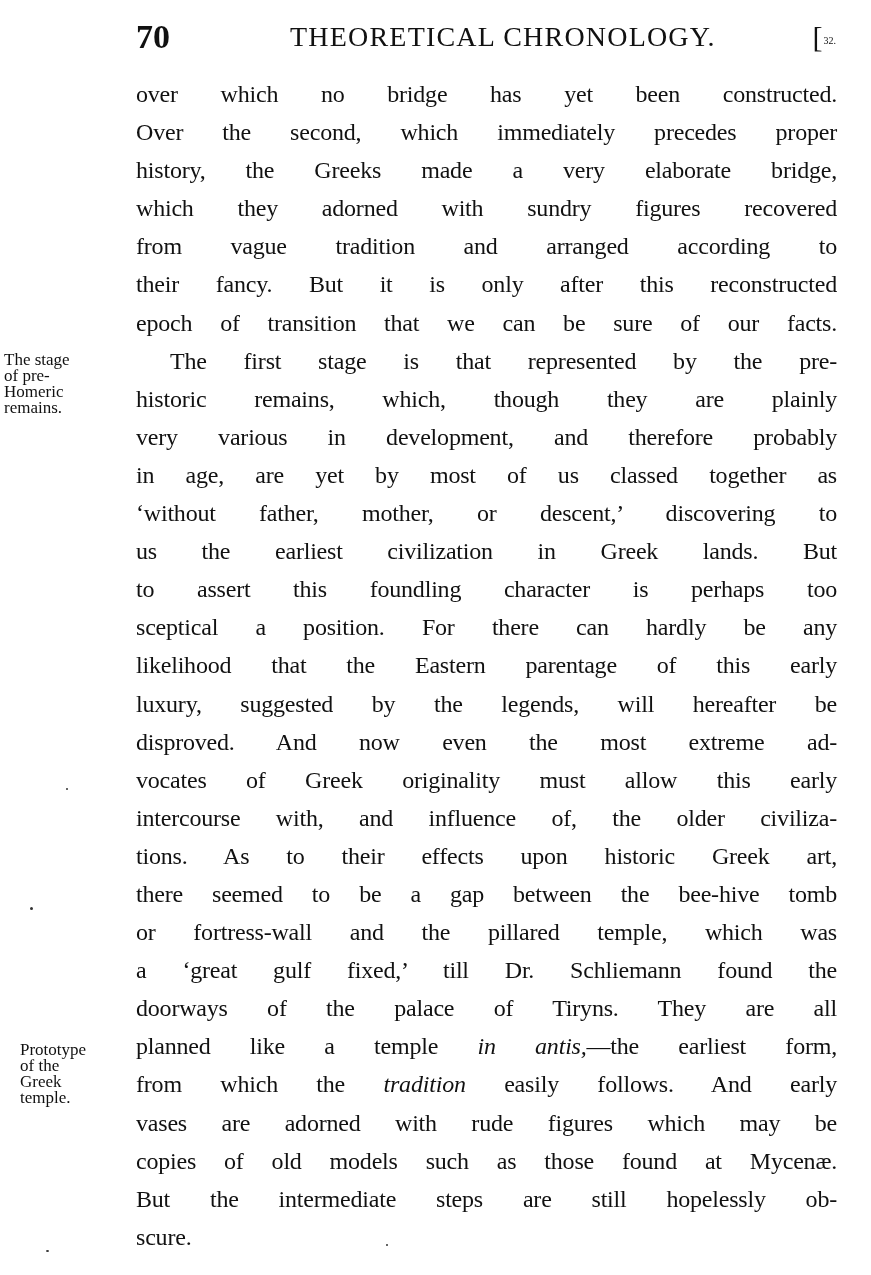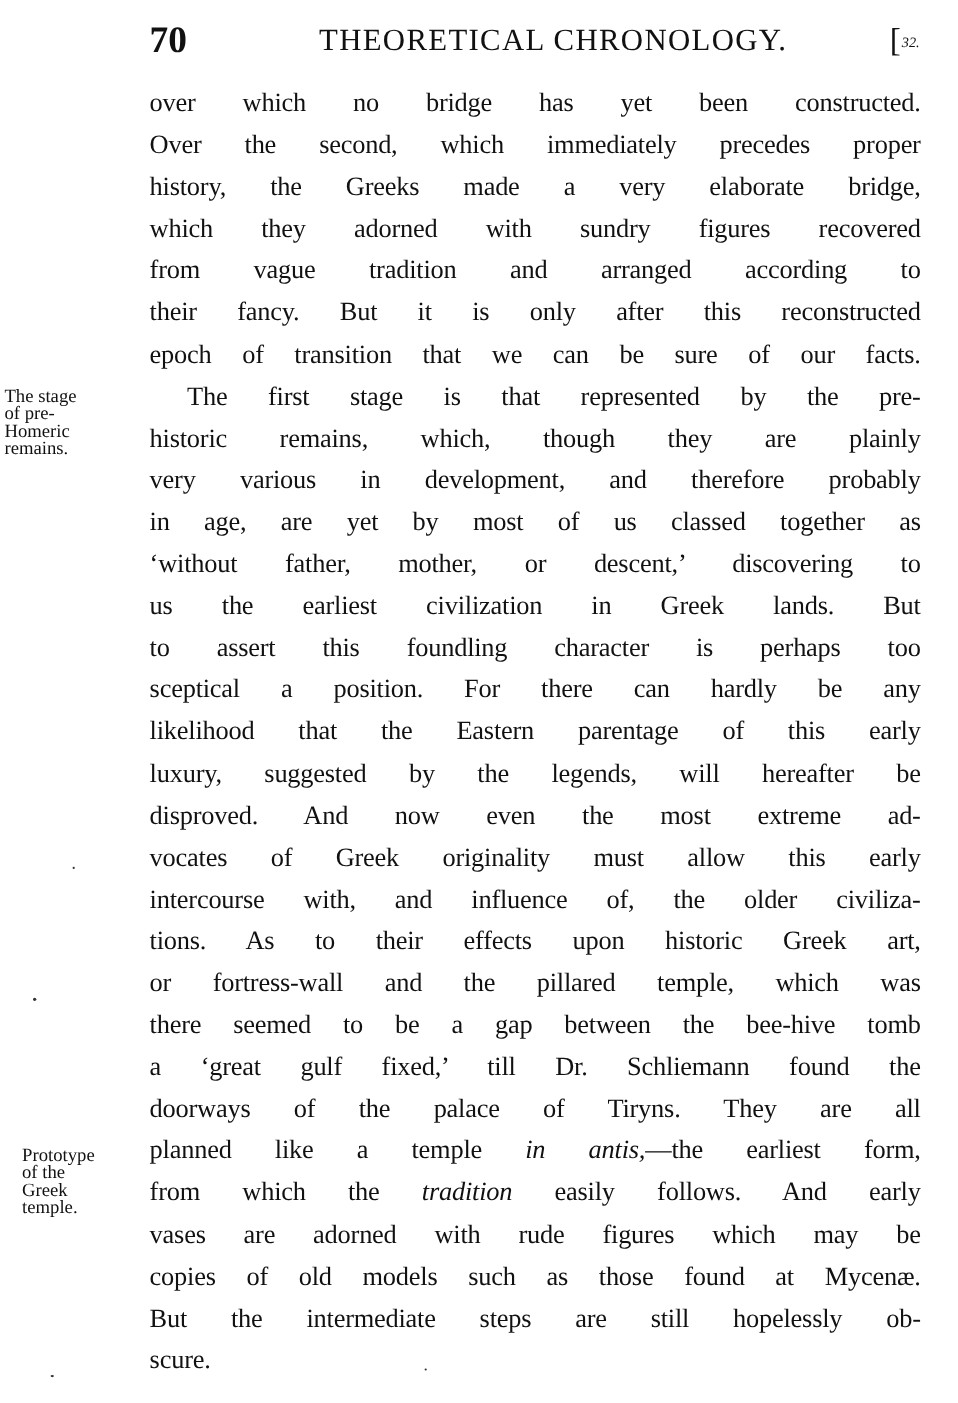--- a/index.html
+++ b/index.html
@@ -43,24 +43,23 @@
       top: 0;
       font-size: 20px;
     }
     .section-ref .bracket {
       font-size: 30px;
       position: relative;
       top: 2px;
       margin-right: 1px;
     }
     .section-ref .num {
-      font-size: 13px;
+      font-size: 10px;
       position: relative;
       top: -1px;
-      font-style: italic;
     }
     .body-text {
       position: absolute;
       left: 136px;
       top: 75px;
       width: 701px;
     }
     .line {
       height: 38.1px;
       line-height: 38.1px;
@@ -135,22 +134,22 @@
   <div class="line">‘without father, mother, or descent,’ discovering to</div>
   <div class="line">us the earliest civilization in Greek lands.  But</div>
   <div class="line">to assert this foundling character is perhaps too</div>
   <div class="line">sceptical a position.  For there can hardly be any</div>
   <div class="line">likelihood that the Eastern parentage of this early</div>
   <div class="line">luxury, suggested by the legends, will hereafter be</div>
   <div class="line">disproved.  And now even the most extreme ad-</div>
   <div class="line">vocates of Greek originality must allow this early</div>
   <div class="line">intercourse with, and influence of, the older civiliza-</div>
   <div class="line">tions.  As to their effects upon historic Greek art,</div>
+  <div class="line">there seemed to be a gap between the bee-hive tomb</div>
   <div class="line">or fortress-wall and the pillared temple, which was</div>
-  <div class="line">there seemed to be a gap between the bee-hive tomb</div>
   <div class="line">a ‘great gulf fixed,’ till Dr. Schliemann found the</div>
   <div class="line">doorways of the palace of Tiryns.  They are all</div>
   <div class="line"><span>planned like a temple </span><i>in antis,</i><span>—the earliest form,</span></div>
   <div class="line"><span>from which the </span><i>tradition</i><span> easily follows.  And early</span></div>
   <div class="line">vases are adorned with rude figures which may be</div>
   <div class="line">copies of old models such as those found at Mycenæ.</div>
   <div class="line">But the intermediate steps are still hopelessly ob-</div>
   <div class="line last">scure.</div>
 </div>
 

